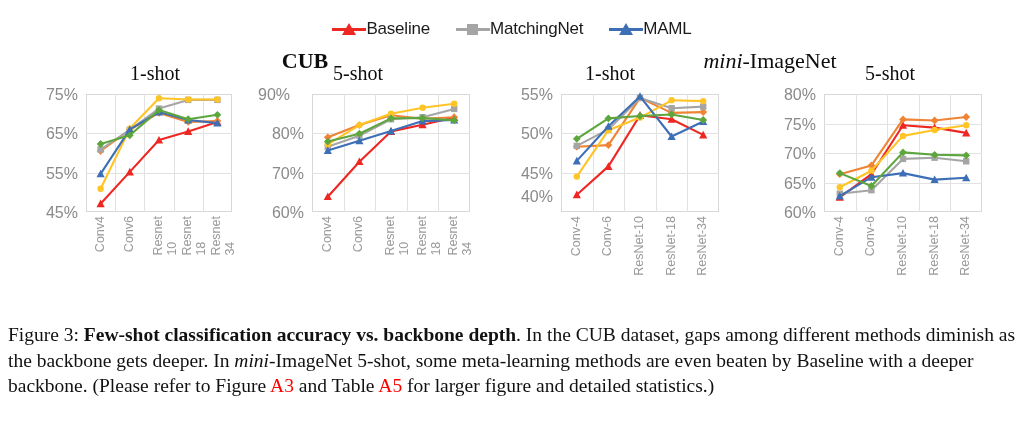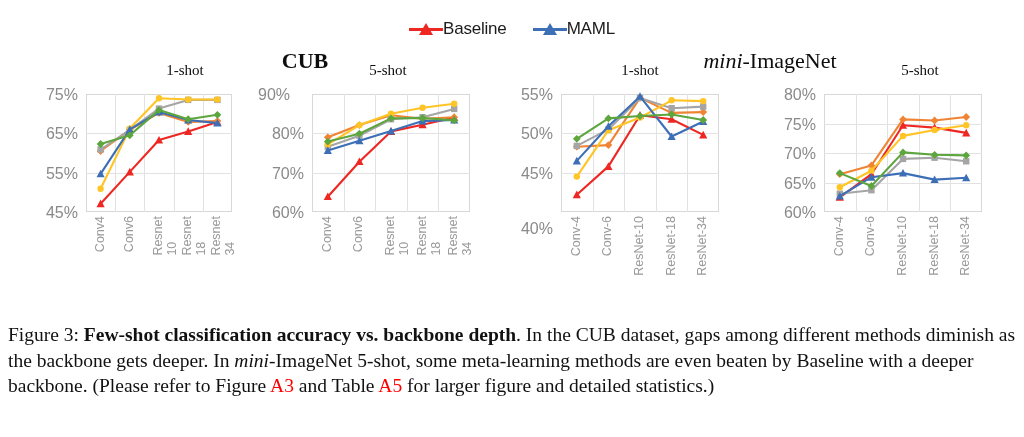--- a/index.html
+++ b/index.html
@@ -29,22 +29,22 @@
   .sym.dia{width:10px;height:10px;transform:rotate(45deg);background:currentColor;left:12px;top:2px;}
   .sym.sq{width:11px;height:11px;background:currentColor;left:11px;top:2px;}
   .sym.cir{width:11px;height:11px;border-radius:50%;background:currentColor;left:11px;top:2px;}
 
   
   .group-title{
     position:absolute;text-align:center;
     font-family:"Liberation Serif", serif;font-size:22px;color:#0d0d0d;
   }
   .chart-title{
-    position:absolute;text-align:center;
-    font-family:"Liberation Serif", serif;font-size:15px;color:#0d0d0d;
+    position:absolute;text-align:left;
+    font-family:"Liberation Serif", serif;font-size:20px;color:#0d0d0d;
   }
   .group-title .ital{font-style:italic;}
   .plot-frame{
     position:absolute;border:1px solid #d8d8d8;background:#ffffff;box-sizing:border-box;
   }
   .gridline{position:absolute;background:#e2e2e2;}
   .ytick{
     position:absolute;text-align:right;
     font-family:"Liberation Sans", sans-serif;font-size:16px;color:#8a8a8a;
     white-space:nowrap;
@@ -73,20 +73,27 @@
 
 <div id="figure">
 
   <div id="legend">
       <div class="legend-item">
         <span class="lg-mark" style="color: rgb(238, 39, 34);">
           <span class="bar" style="background: rgb(238, 39, 34);"></span>
           <span class="sym tri"></span>
         </span>
         <span class="lg-text">Baseline</span>
+      </div>
+      <div class="legend-item">
+        <span class="lg-mark" style="color: rgb(165, 165, 165);">
+          <span class="bar" style="background: rgb(165, 165, 165);"></span>
+          <span class="sym sq"></span>
+        </span>
+        <span class="lg-text">MatchingNet</span>
       </div>
       <div class="legend-item">
         <span class="lg-mark" style="color: rgb(61, 111, 182);">
           <span class="bar" style="background: rgb(61, 111, 182);"></span>
           <span class="sym tri"></span>
         </span>
         <span class="lg-text">MAML</span>
       </div>
     </div>
 
@@ -205,21 +212,21 @@
         <polygon points="454.2,115.9 458.3,123.4 450.1,123.4" fill="#3d6fb6"></polygon>
         <polyline points="327.8,141.6 359.4,133.7 391.0,118.4 422.6,118.0 454.2,120.4" fill="none" stroke="#5da53d" stroke-width="2.1" stroke-linejoin="round" stroke-linecap="round"></polyline>
         <polygon points="327.8,137.7 331.7,141.6 327.8,145.5 323.9,141.6" fill="#5da53d"></polygon>
         <polygon points="359.4,129.8 363.3,133.7 359.4,137.6 355.5,133.7" fill="#5da53d"></polygon>
         <polygon points="391.0,114.5 394.9,118.4 391.0,122.3 387.1,118.4" fill="#5da53d"></polygon>
         <polygon points="422.6,114.1 426.5,118.0 422.6,121.9 418.7,118.0" fill="#5da53d"></polygon>
         <polygon points="454.2,116.5 458.1,120.4 454.2,124.3 450.3,120.4" fill="#5da53d"></polygon>
       </svg>
       <div class="chart-title" style="left: 585px; top: 62px; width: 110px;">1-shot</div>
       <div class="plot-frame" style="left: 561px; top: 94px; width: 158px; height: 118px;"></div>
-      <div class="ytick" style="left: 517px; top: 220px; width: 36px;">40%</div>
+      <div class="ytick" style="left: 517px; top: 188px; width: 36px;">40%</div>
       <div class="gridline" style="left: 561px; top: 173px; width: 158px; height: 1px;"></div>
       <div class="ytick" style="left: 517px; top: 164.667px; width: 36px;">45%</div>
       <div class="gridline" style="left: 561px; top: 133px; width: 158px; height: 1px;"></div>
       <div class="ytick" style="left: 517px; top: 125.333px; width: 36px;">50%</div>
       <div class="ytick" style="left: 517px; top: 86px; width: 36px;">55%</div>
       <div class="gridline" style="left: 593px; top: 94px; width: 1px; height: 118px;"></div>
       <div class="gridline" style="left: 624px; top: 94px; width: 1px; height: 118px;"></div>
       <div class="gridline" style="left: 656px; top: 94px; width: 1px; height: 118px;"></div>
       <div class="gridline" style="left: 687px; top: 94px; width: 1px; height: 118px;"></div>
       <div class="xtick" style="left: 568.8px; top: 216px;">Conv-4</div>

